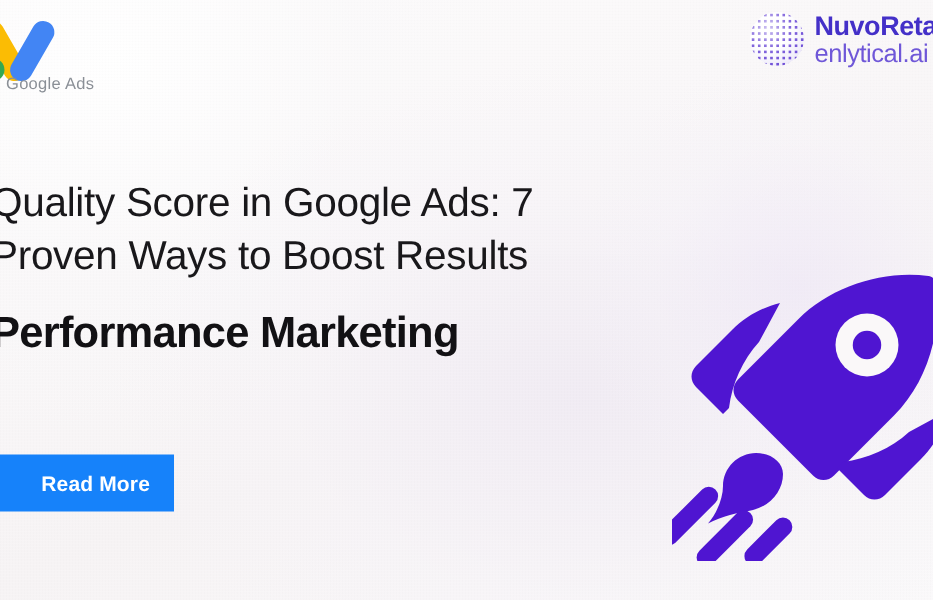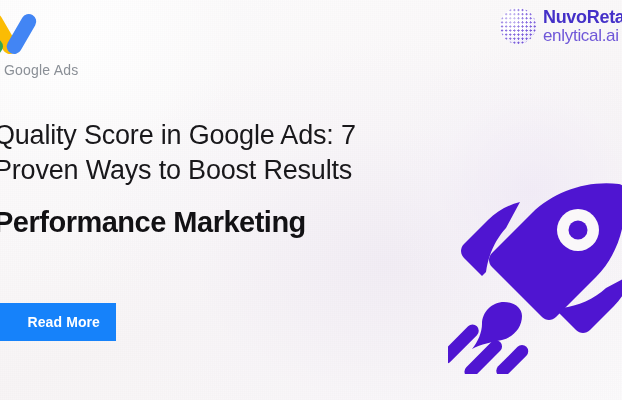--- a/index.html
+++ b/index.html
@@ -85,22 +85,22 @@
     left: 6px;
     top: 29px;
     width: 15px;
     height: 15px;
     border-radius: 50%;
     background: #34A853;
   }
   #gads-caption {
     position: absolute;
     left: 4px;
-    top: 62px;
-    font-size: 14px;
+    top: 50px;
+    font-size: 11px;
     letter-spacing: 0.2px;
     color: #8a8f96;
     white-space: nowrap;
   }
 
   
   #brand-logo {
     position: absolute;
     right: -12px;
     top: 8px;

